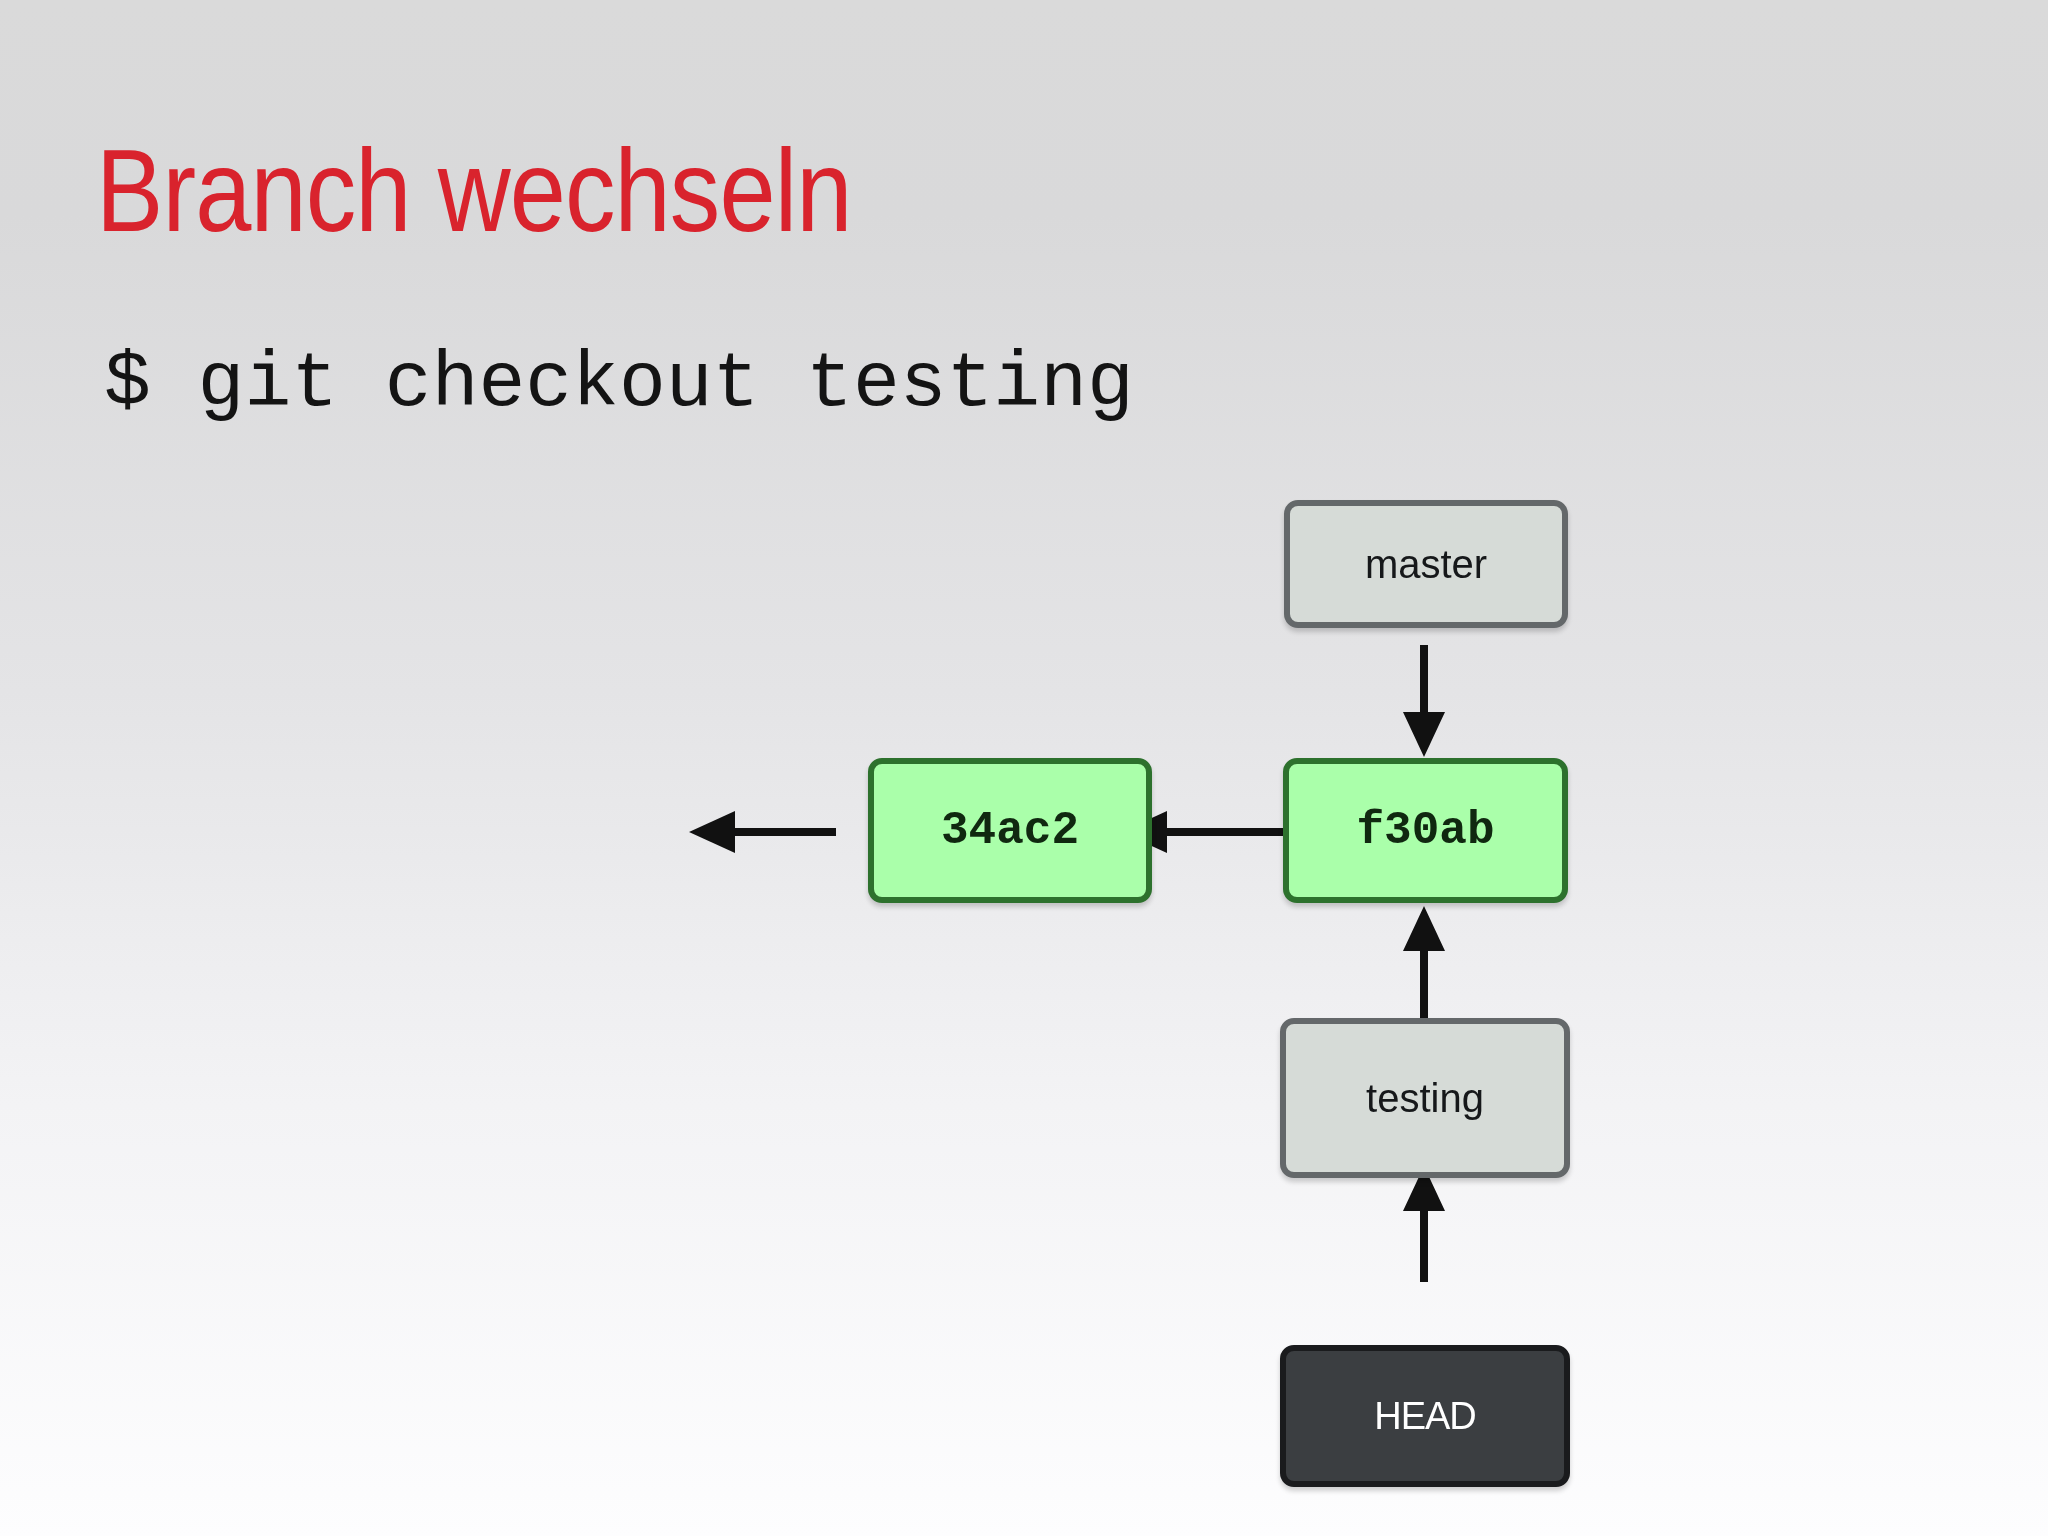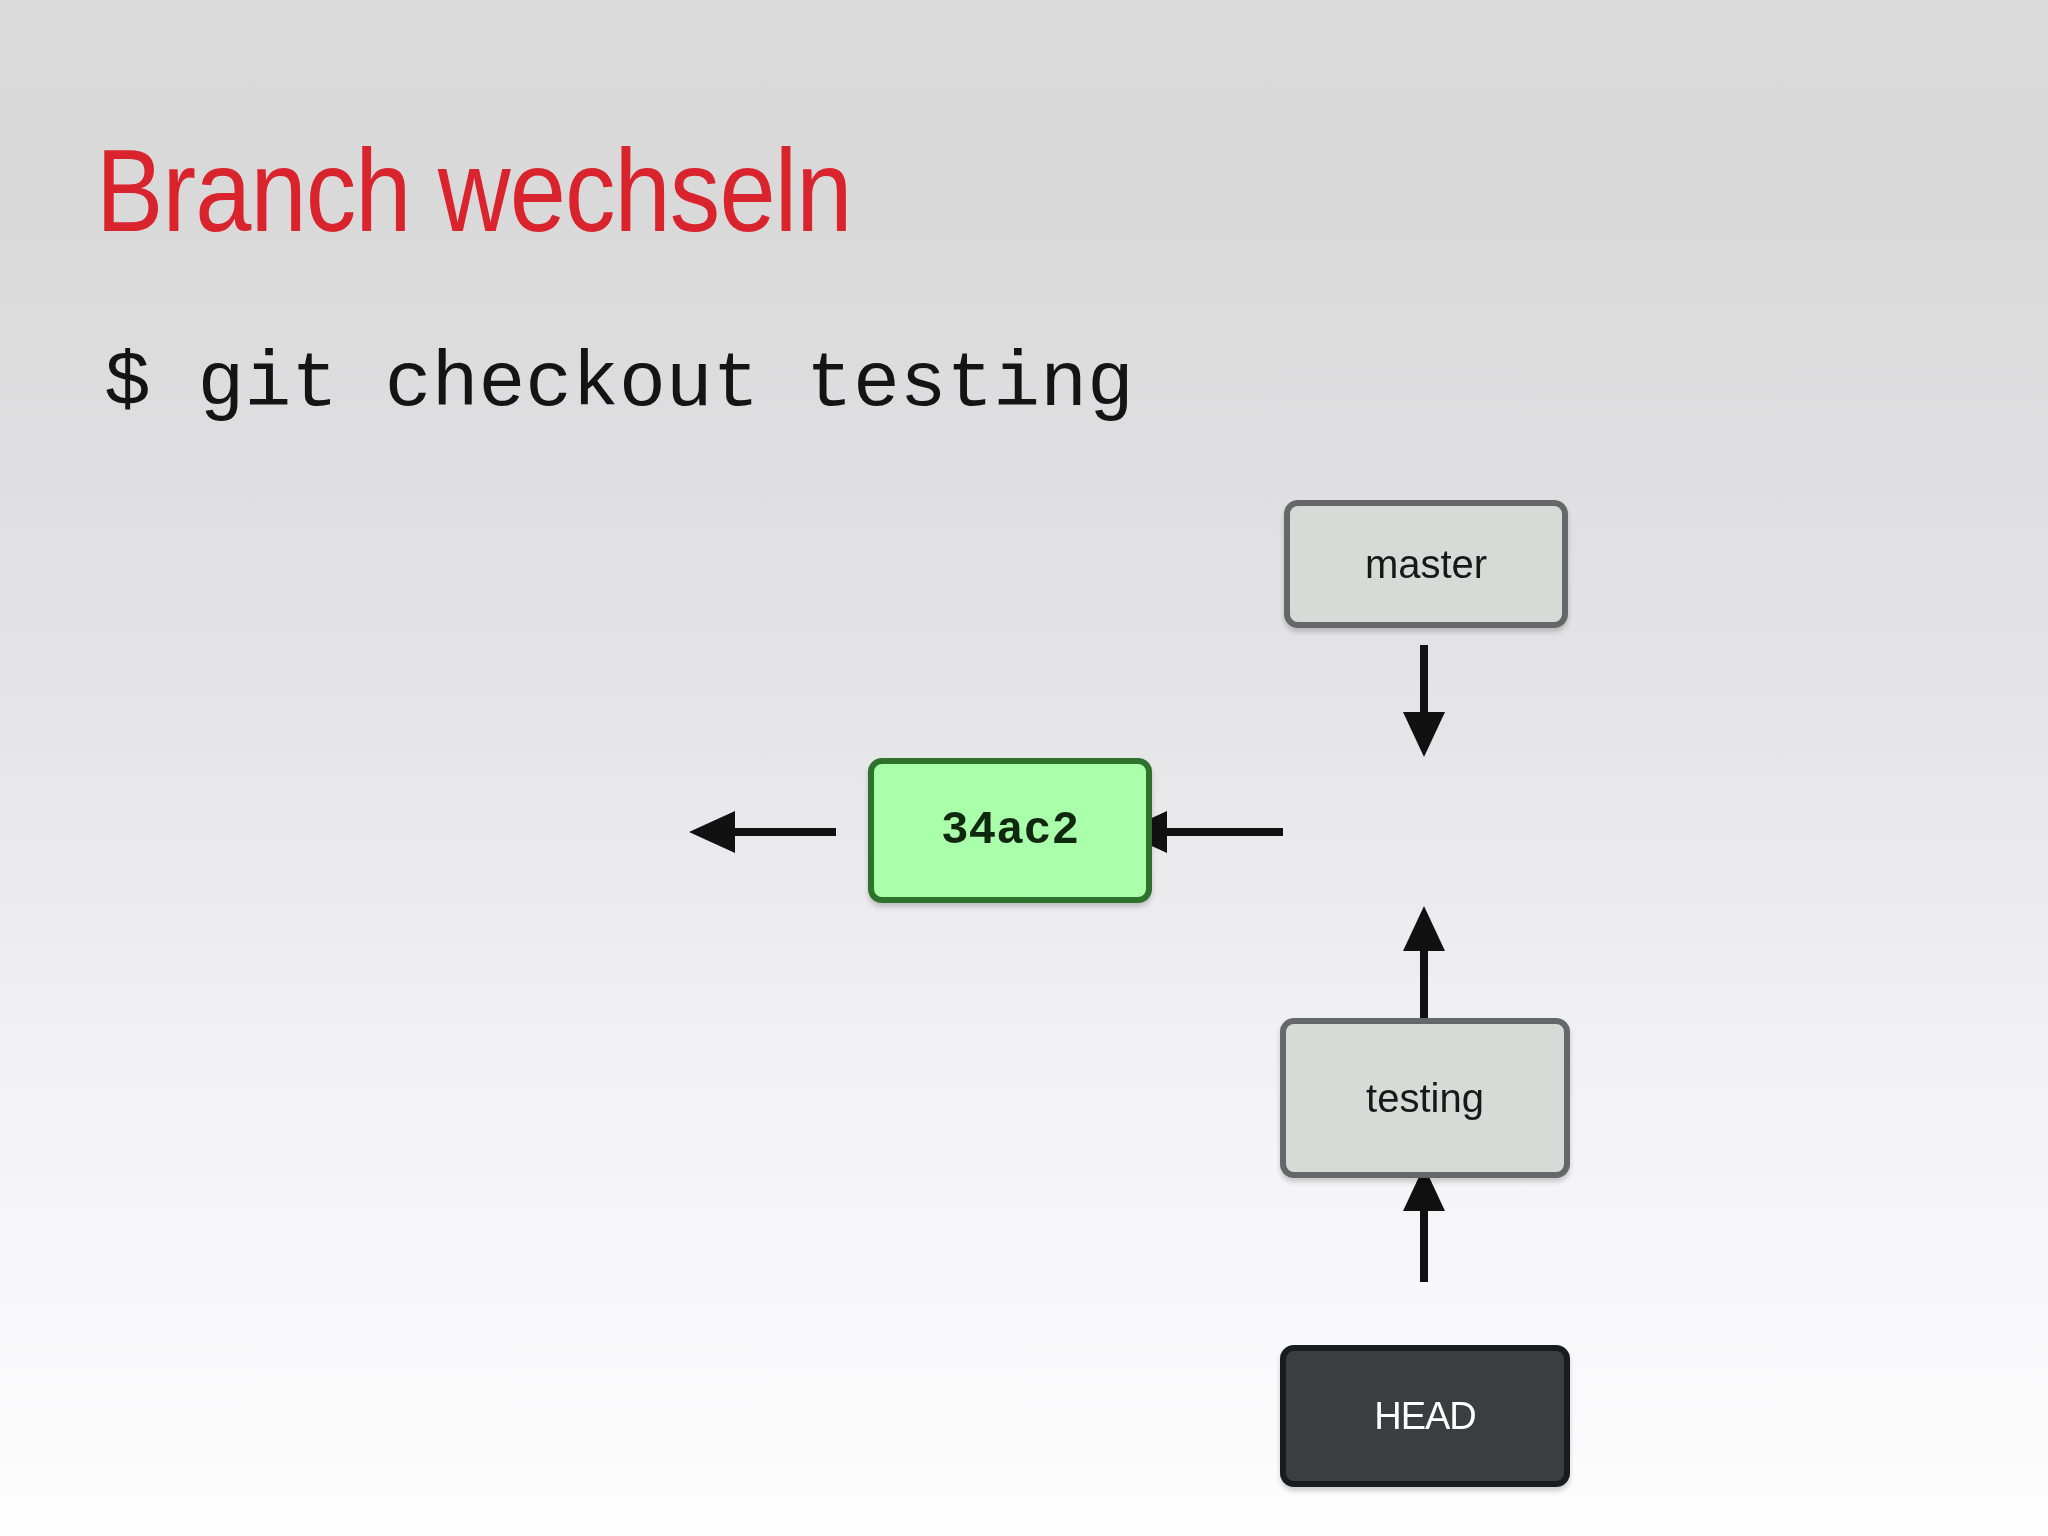--- a/index.html
+++ b/index.html
@@ -88,20 +88,23 @@
         <line x1="836" y1="832" x2="733" y2="832"></line>
         <polygon points="689,832 735,811 735,853"></polygon>
       </g>
     </svg>
 
 
     <div class="node commit n-34ac2">
       <span>34ac2</span>
     </div>
 
+    <div class="node commit n-f30ab">
+      <span>f30ab</span>
+    </div>
 
     <div class="node branch n-master">
       <span>master</span>
     </div>
 
     <div class="node branch n-testing">
       <span>testing</span>
     </div>
 
     <div class="node head n-head">

